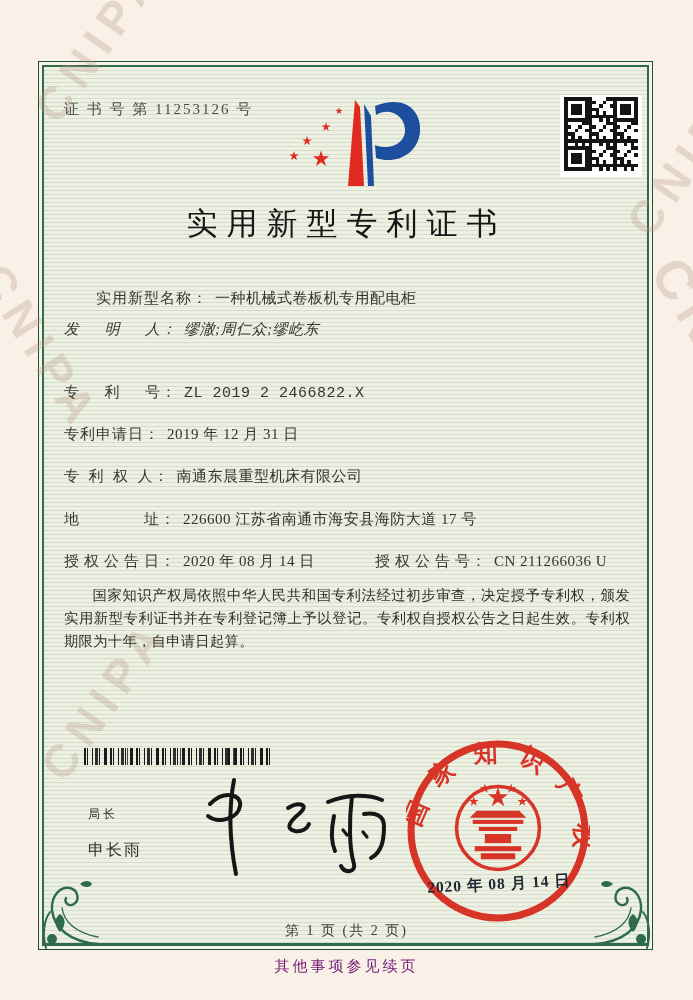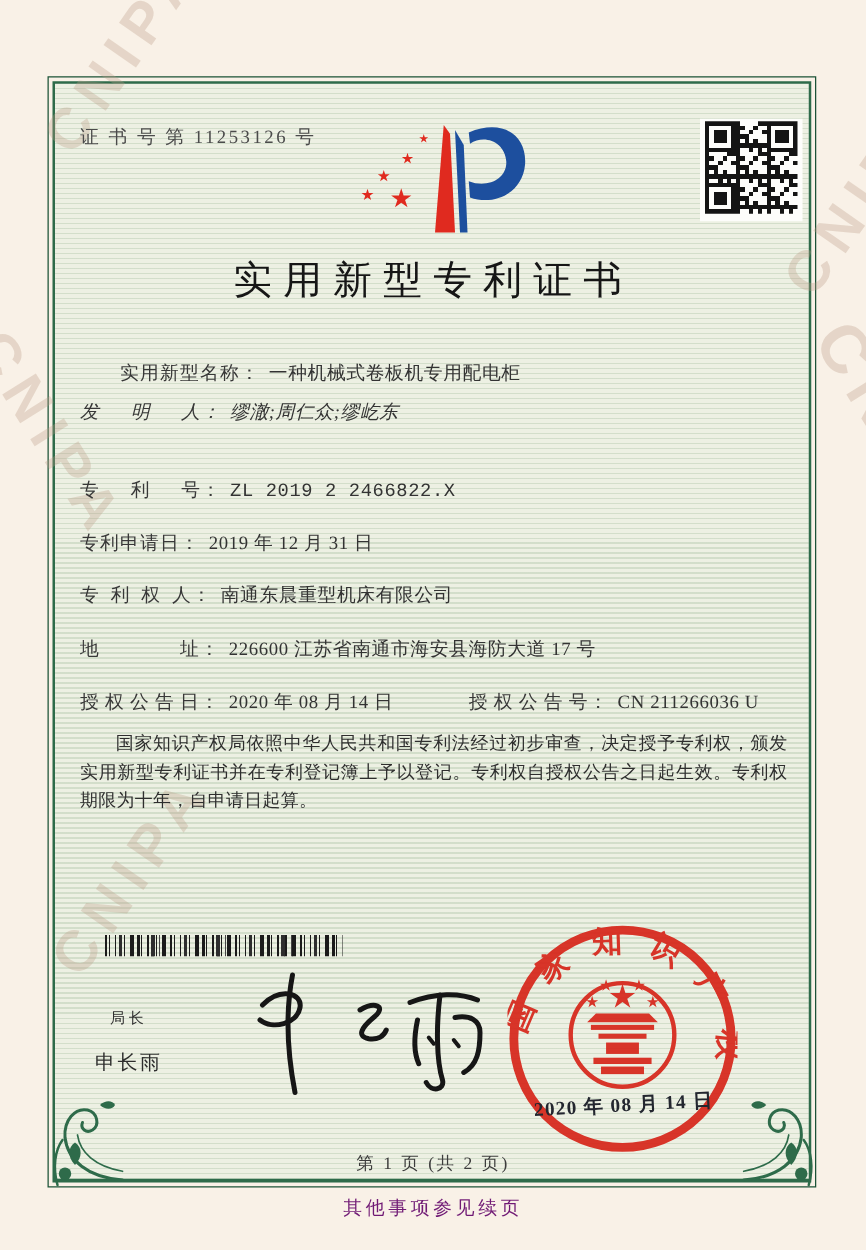--- a/index.html
+++ b/index.html
@@ -41,21 +41,21 @@
   .r0{top:289px;margin-left:32px;} .r1{top:320px;font-style:italic;} .r2{top:383px;font-family:Liberation Mono, monospace;} .r3{top:425px;}
   .r4{top:467px;} .r5{top:510px;} .r6{top:552px;}
   .paras{left:64px;top:584px;width:566px;font-size:14.3px;line-height:1.6;
          color:#2e2e2e;text-align:justify;}
   .paras p{margin:0;text-indent:2em;letter-spacing:.3px;}
   .barcode{left:84px;top:748px;width:190px;height:17px;
     background-image:
       repeating-linear-gradient(90deg,#1b1b1b 0 2px,rgba(0,0,0,0) 2px 3px,#1b1b1b 3px 4px,rgba(0,0,0,0) 4px 8px,#1b1b1b 8px 9px,rgba(0,0,0,0) 9px 11px,#2e2e2e 11px 14px,rgba(0,0,0,0) 14px 15px,#1b1b1b 15px 16px,rgba(0,0,0,0) 16px 20px,#1b1b1b 20px 23px,rgba(0,0,0,0) 23px 26px),
       repeating-linear-gradient(90deg,rgba(0,0,0,0) 0 37px,#1b1b1b 37px 39px,rgba(0,0,0,0) 39px 43px,#444 43px 44px,rgba(0,0,0,0) 44px 53px);}
   .bureau-title{left:88px;top:806px;font-size:12px;letter-spacing:3px;color:#2d2d2d;}
-  .bureau-name{left:76px;top:840px;font-size:16px;letter-spacing:2px;color:#2d2d2d;text-align:right;}
+  .bureau-name{left:88px;top:840px;font-size:16px;letter-spacing:2px;color:#2d2d2d;text-align:right;}
   .signature{left:196px;top:772px;width:200px;height:110px;}
   .seal{left:406px;top:739px;width:184px;height:184px;opacity:.93;}
   .seal-date{left:414px;top:874px;width:170px;text-align:center;font-size:15.5px;font-weight:bold;
              color:#23262f;letter-spacing:1px;transform:rotate(-3deg);z-index:5;}
   .page-info{left:0;right:0;top:922px;text-align:center;font-size:14px;letter-spacing:2px;color:#3c3c3c;}
   .note{left:0;right:0;top:957px;text-align:center;font-size:15px;letter-spacing:3px;color:#701a75;}
 </style>
 </head>
 <body>
 

